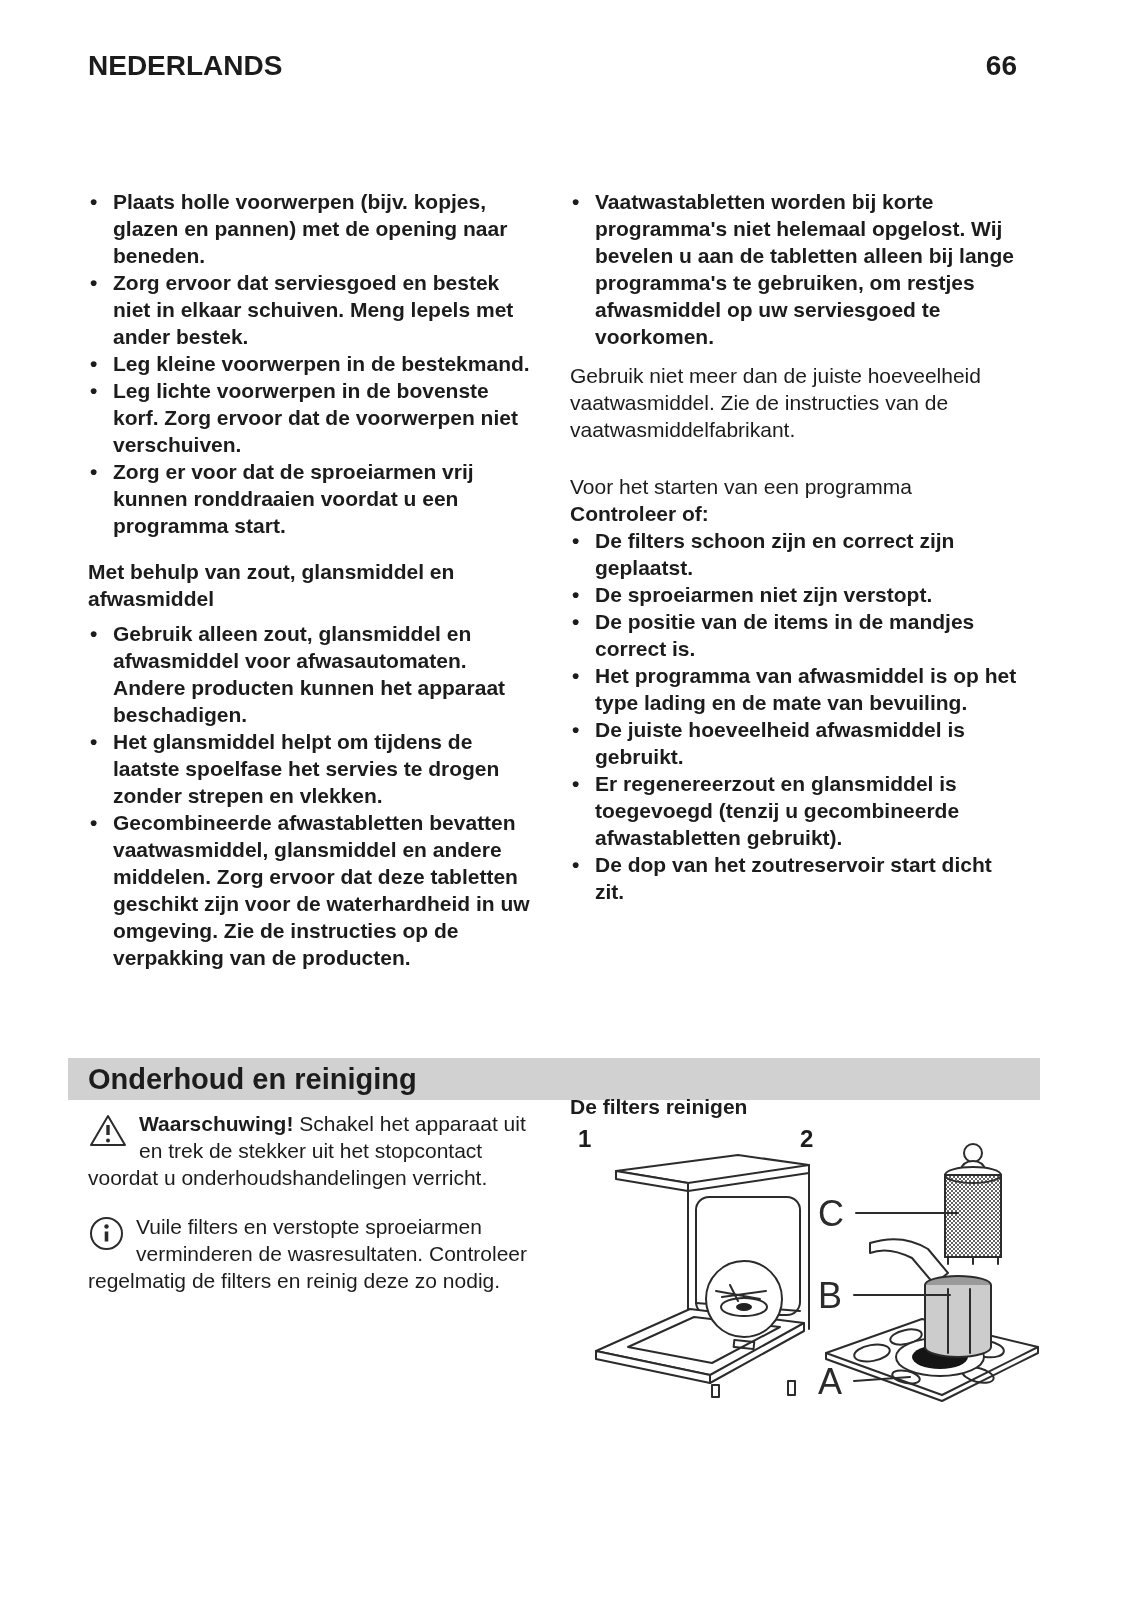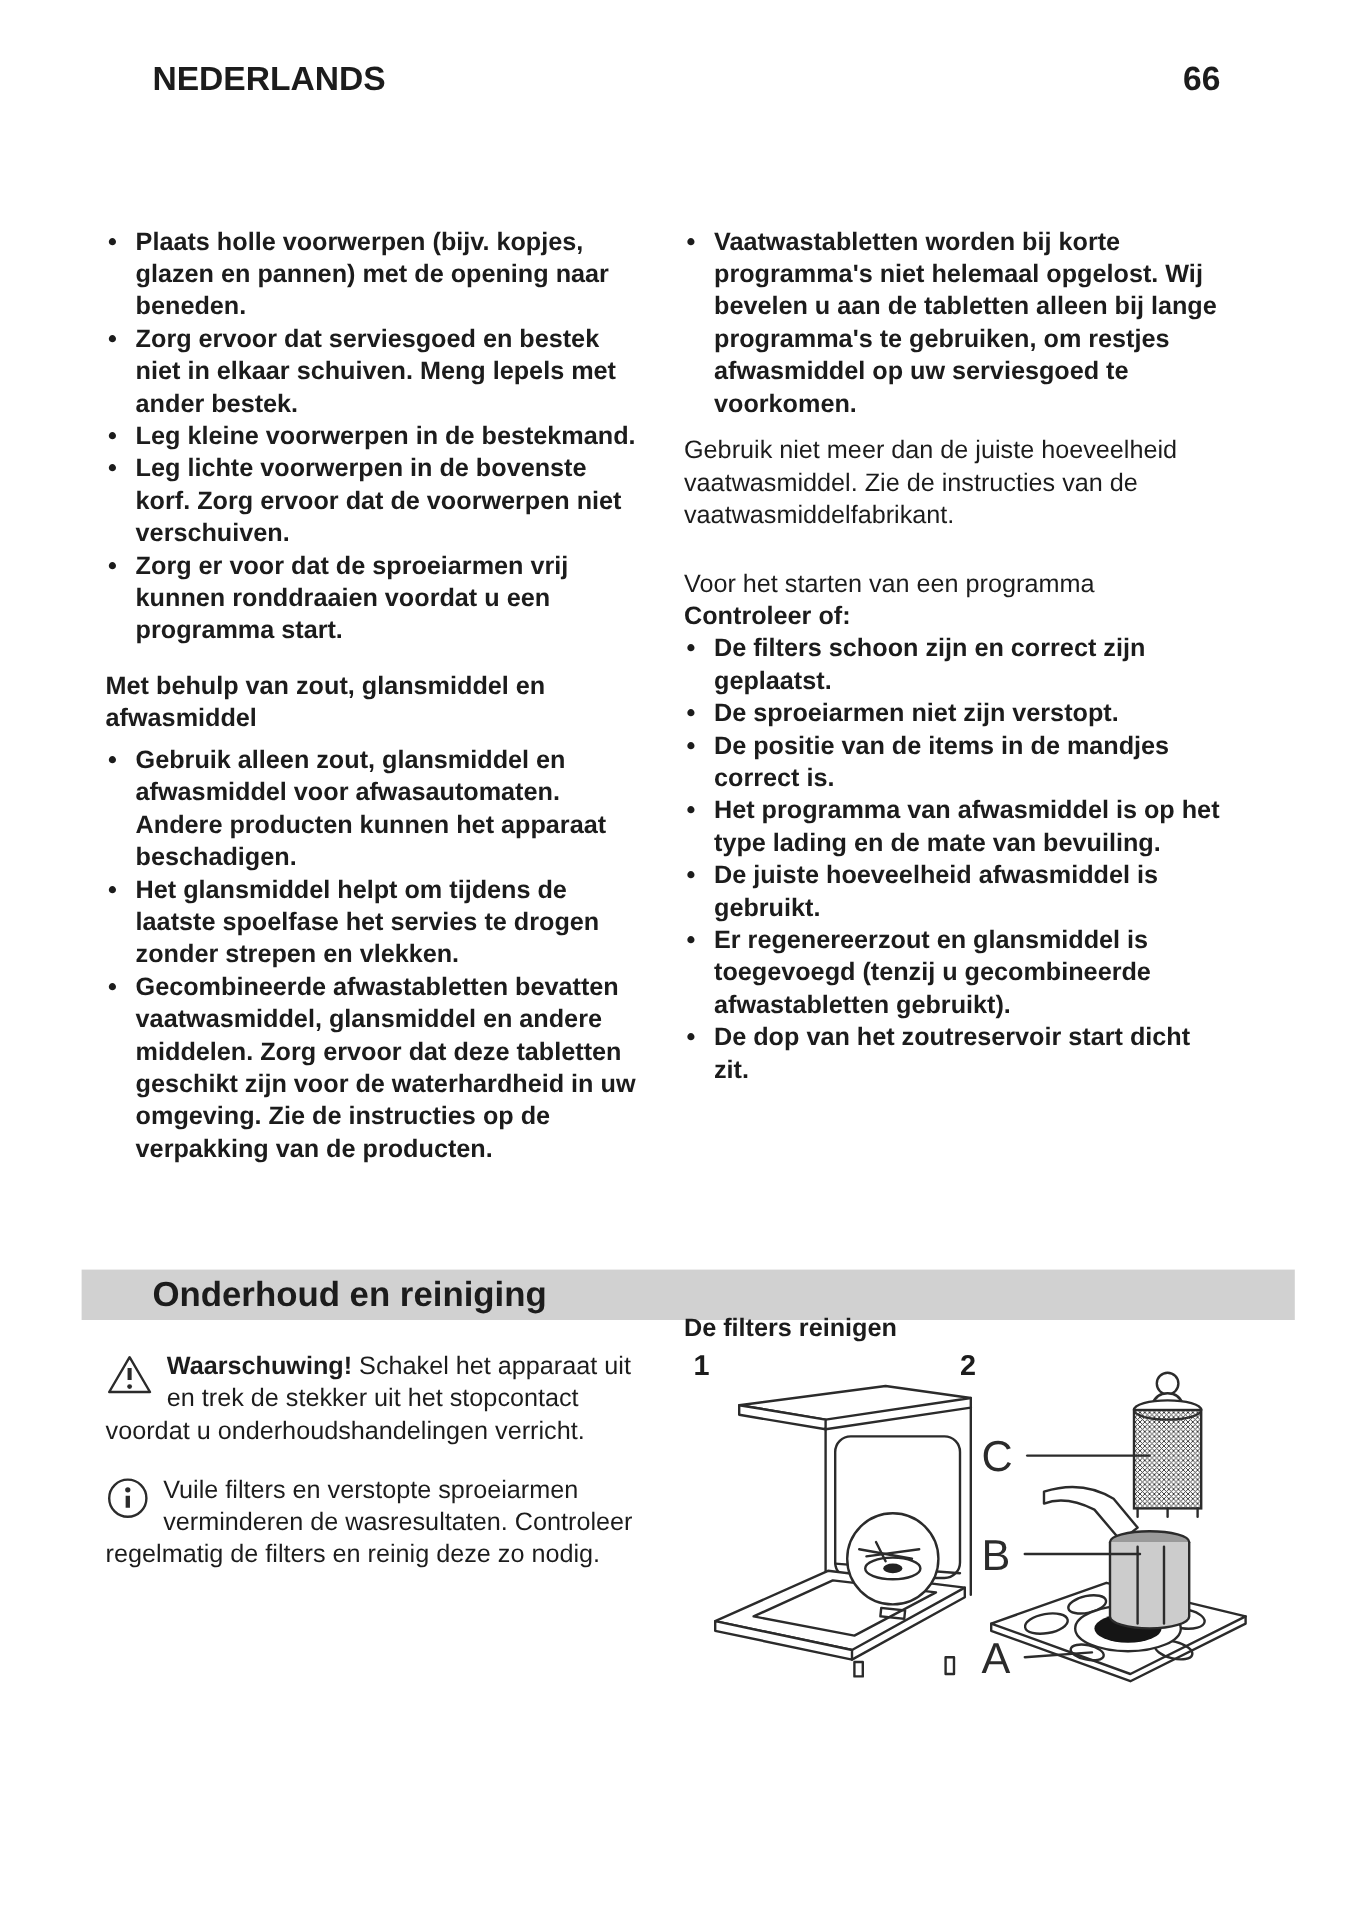--- a/index.html
+++ b/index.html
@@ -1,21 +1,21 @@
 <!DOCTYPE html>
 <html><head>
 <meta charset="utf-8">
 <style>
   html,body{margin:0;padding:0;background:#ffffff;}
   .page{
     position:relative;width:1130px;height:1600px;background:#ffffff;
     font-family:"Liberation Sans", sans-serif;color:#1c1c1c;overflow:hidden;
   }
   
-  .hdr-lang{position:absolute;left:88px;top:50px;font-size:28px;font-weight:bold;letter-spacing:0px;margin-left:39px;}
+  .hdr-lang{position:absolute;left:88px;top:50px;font-size:28px;font-weight:bold;letter-spacing:0px;}
   .hdr-page{position:absolute;right:113px;top:50px;font-size:28px;font-weight:bold;}
 
   
   .col{position:absolute;width:452px;font-size:21px;line-height:27px;}
   .col-left{left:88px;top:188px;}
   .col-right{left:570px;top:188px;}
 
   ul.blist{list-style:none;margin:0;padding:0;}
   ul.blist li{position:relative;padding-left:25px;margin:0;font-weight:bold;}
   ul.blist li::before{content:"\2022";position:absolute;left:2px;top:0;}
@@ -28,21 +28,21 @@
   
   .section-bar{
     position:absolute;left:68px;top:1058px;width:972px;height:42px;
     display:flex;align-items:center;
   }
   .section-bar .t{margin-left:20px;font-size:29px;font-weight:bold;}
 
   
   .maint-left{left:88px;top:1110px;}
   .maint-right{left:570px;top:1093px;width:470px;height:360px;position:absolute;}
-  .note{overflow:visible;margin-top:15px;}
+  .note{overflow:visible;}
   .note + .note{margin-top:22px;}
   .note .ic{float:left;margin:2px 11px 4px 0;}
 
   .filters-head{font-size:21px;line-height:27px;font-weight:bold;}
   .fig-num{position:absolute;font-size:24px;font-weight:bold;}
   .fig{position:absolute;}
   svg .ln{fill:none;stroke:#2b2b2b;stroke-width:2;stroke-linejoin:round;stroke-linecap:round;}
   svg .lnw{fill:#ffffff;stroke:#2b2b2b;stroke-width:2;stroke-linejoin:round;stroke-linecap:round;}
   .part-label{font-size:36px;fill:#2b2b2b;font-family:"Liberation Sans",sans-serif;}
 </style>
@@ -81,21 +81,21 @@
       <li>De filters schoon zijn en correct zijn geplaatst.</li>
       <li>De sproeiarmen niet zijn verstopt.</li>
       <li>De positie van de items in de mandjes correct is.</li>
       <li>Het programma van afwasmiddel is op het type lading en de mate van bevuiling.</li>
       <li>De juiste hoeveelheid afwasmiddel is gebruikt.</li>
       <li>Er regenereerzout en glansmiddel is toegevoegd (tenzij u gecombineerde afwastabletten gebruikt).</li>
       <li>De dop van het zoutreservoir start dicht zit.</li>
     </ul>
   </div>
 
-  <div class="section-bar" style="background:#d1d1d1;padding-left:39px;">
+  <div class="section-bar" style="background:#d1d1d1;">
     <div class="t">Onderhoud en reiniging</div>
   </div>
 
   <div class="col maint-left">
     <div class="note">
       <span class="ic">
         <svg width="40" height="37" viewBox="0 0 40 37">
           <polygon class="ln" points="20,4 37,33 3,33" stroke-width="3"></polygon>
           <line x1="20" y1="13" x2="20" y2="23" stroke="#2b2b2b" stroke-width="3.4"></line>
           <circle cx="20" cy="28.5" r="2" fill="#2b2b2b"></circle>

